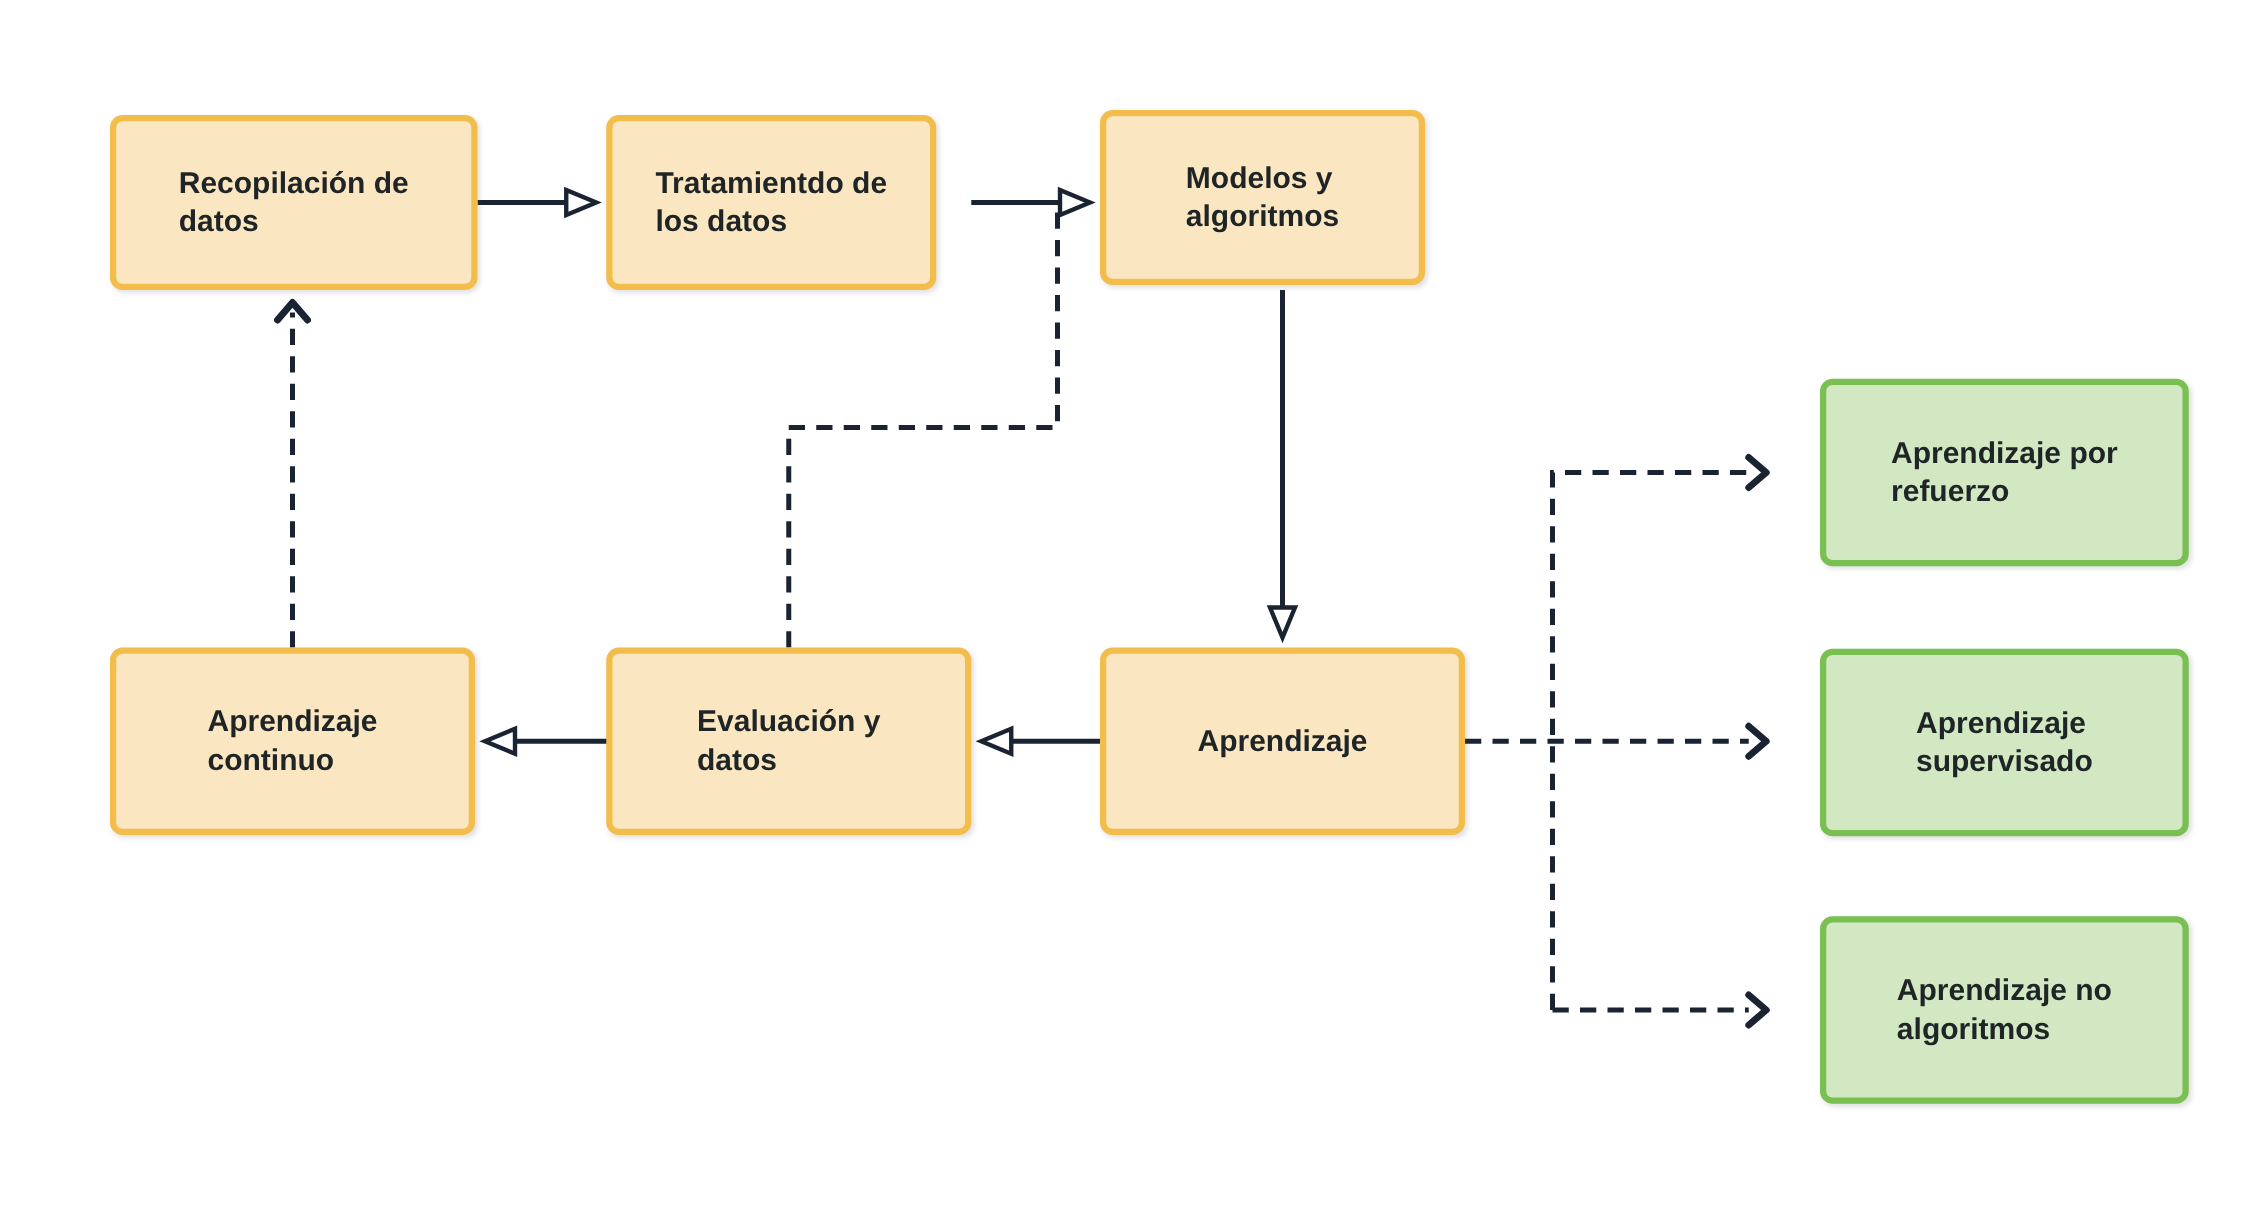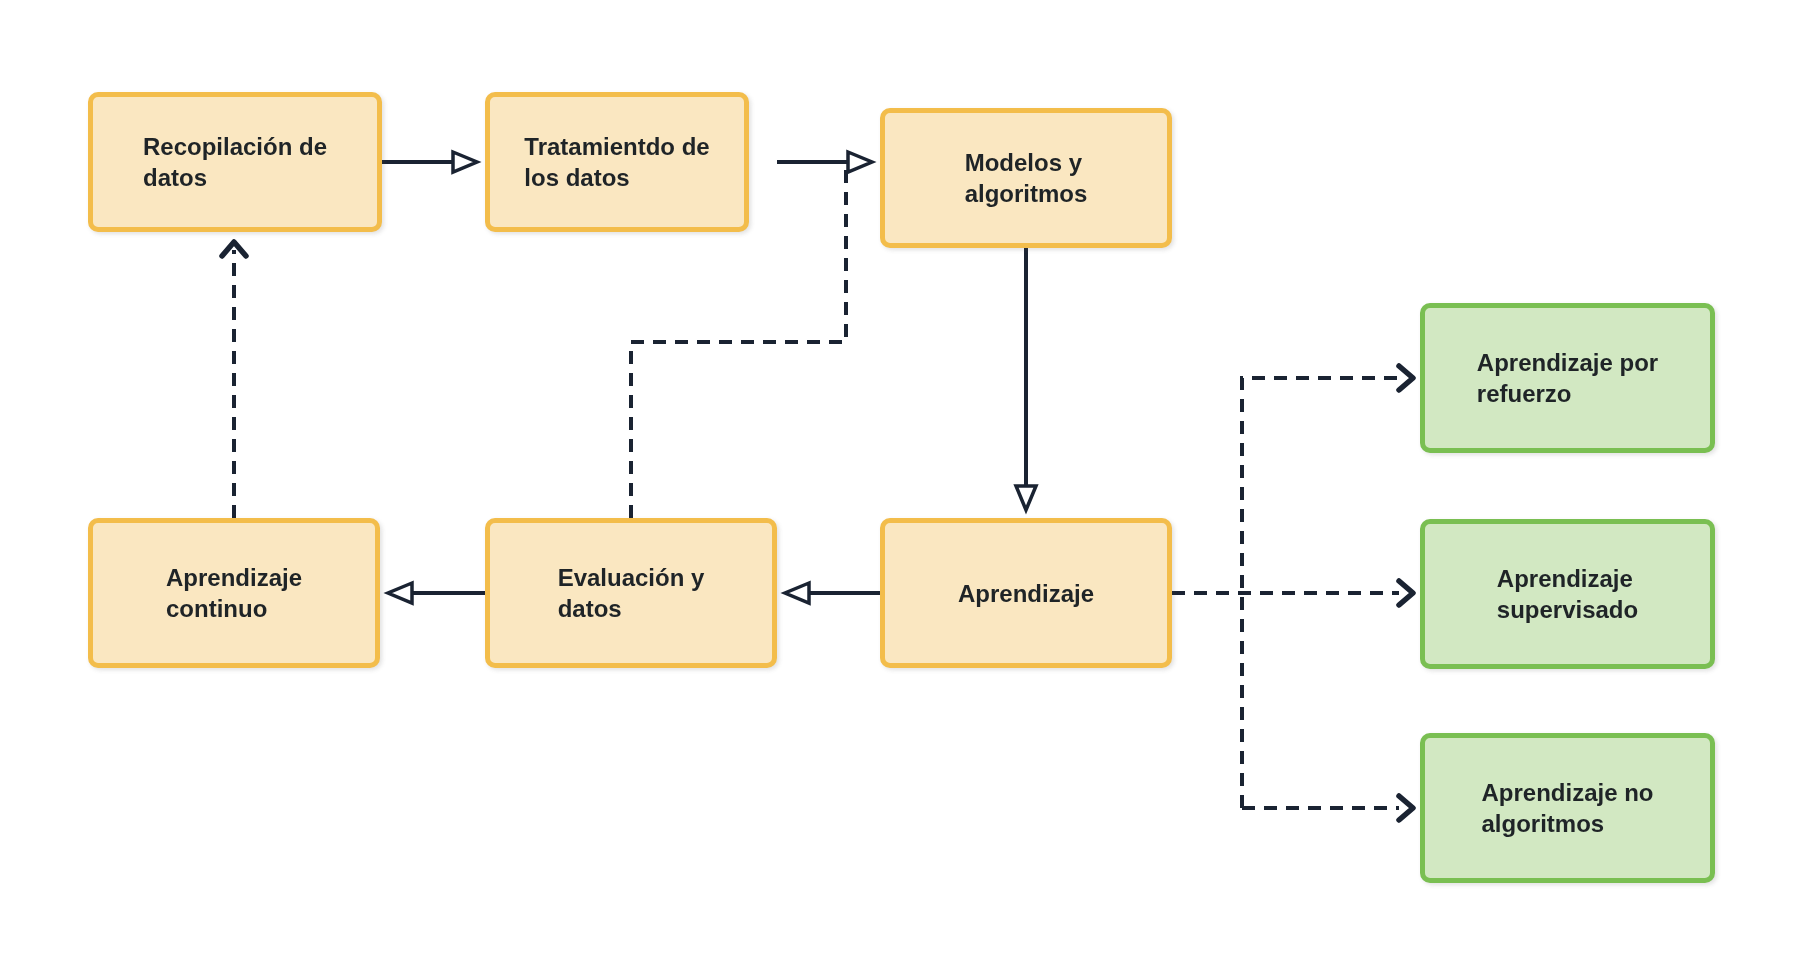--- a/index.html
+++ b/index.html
@@ -59,20 +59,21 @@
     border:5px solid;
     box-shadow:2px 2px 4px rgba(90,90,90,0.18);
   }
   .node.process{
     background:var(--process-fill);
     border-color:var(--process-border);
   }
   .node.category{
     background:var(--category-fill);
     border-color:var(--category-border);
+    margin-left:36px;
   }
   .node-label{
     font-size:24px;
     line-height:31px;
     font-weight:600;
     color:var(--text-color);
     white-space:pre-line;
   }
 </style>
 </head>
@@ -115,21 +116,21 @@
   <div class="node process" style="left:88px;top:92px;width:294px;height:140px">
     <span class="node-label">Recopilación de
 datos</span>
   </div>
 
   <div class="node process" style="left:485px;top:92px;width:264px;height:140px">
     <span class="node-label">Tratamientdo de
 los datos</span>
   </div>
 
-  <div class="node process" style="left:880px;top:108px;width:292px;height:140px">
+  <div class="node process" style="left:880px;top:88px;width:260px;height:140px">
     <span class="node-label">Modelos y
 algoritmos</span>
   </div>
 
   <div class="node process" style="left:88px;top:518px;width:292px;height:150px">
     <span class="node-label">Aprendizaje
 continuo</span>
   </div>
 
   <div class="node process" style="left:485px;top:518px;width:292px;height:150px">

